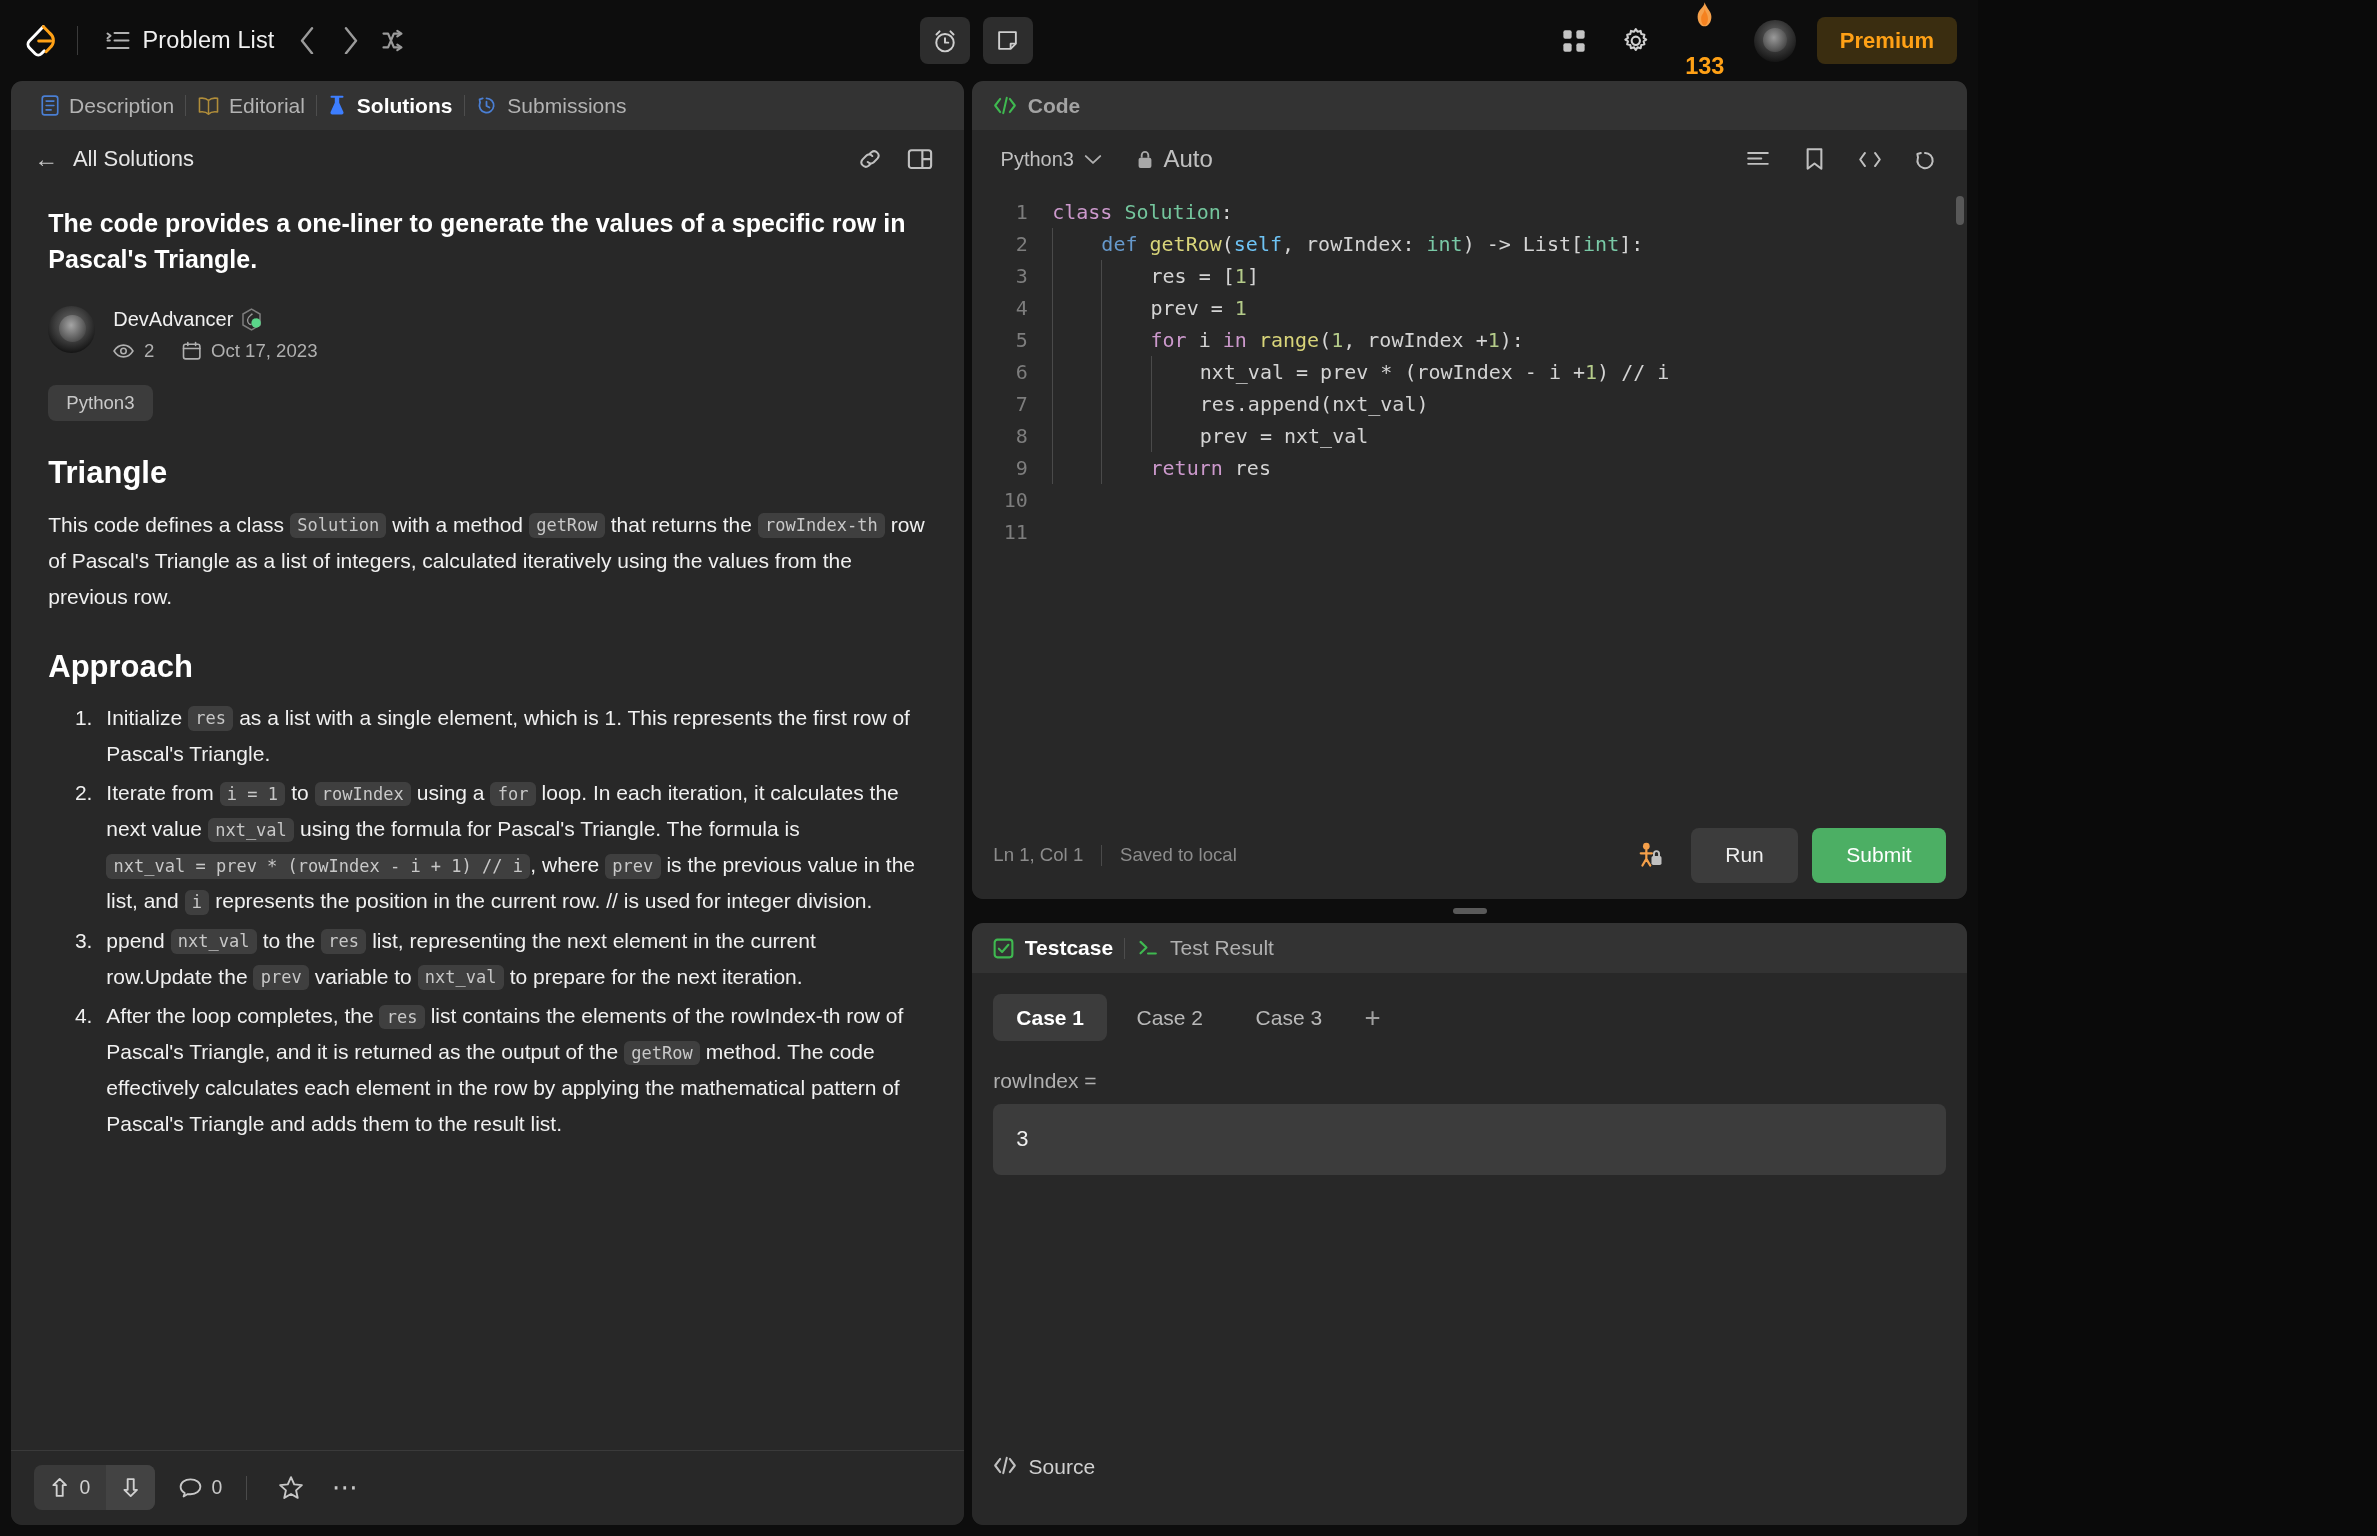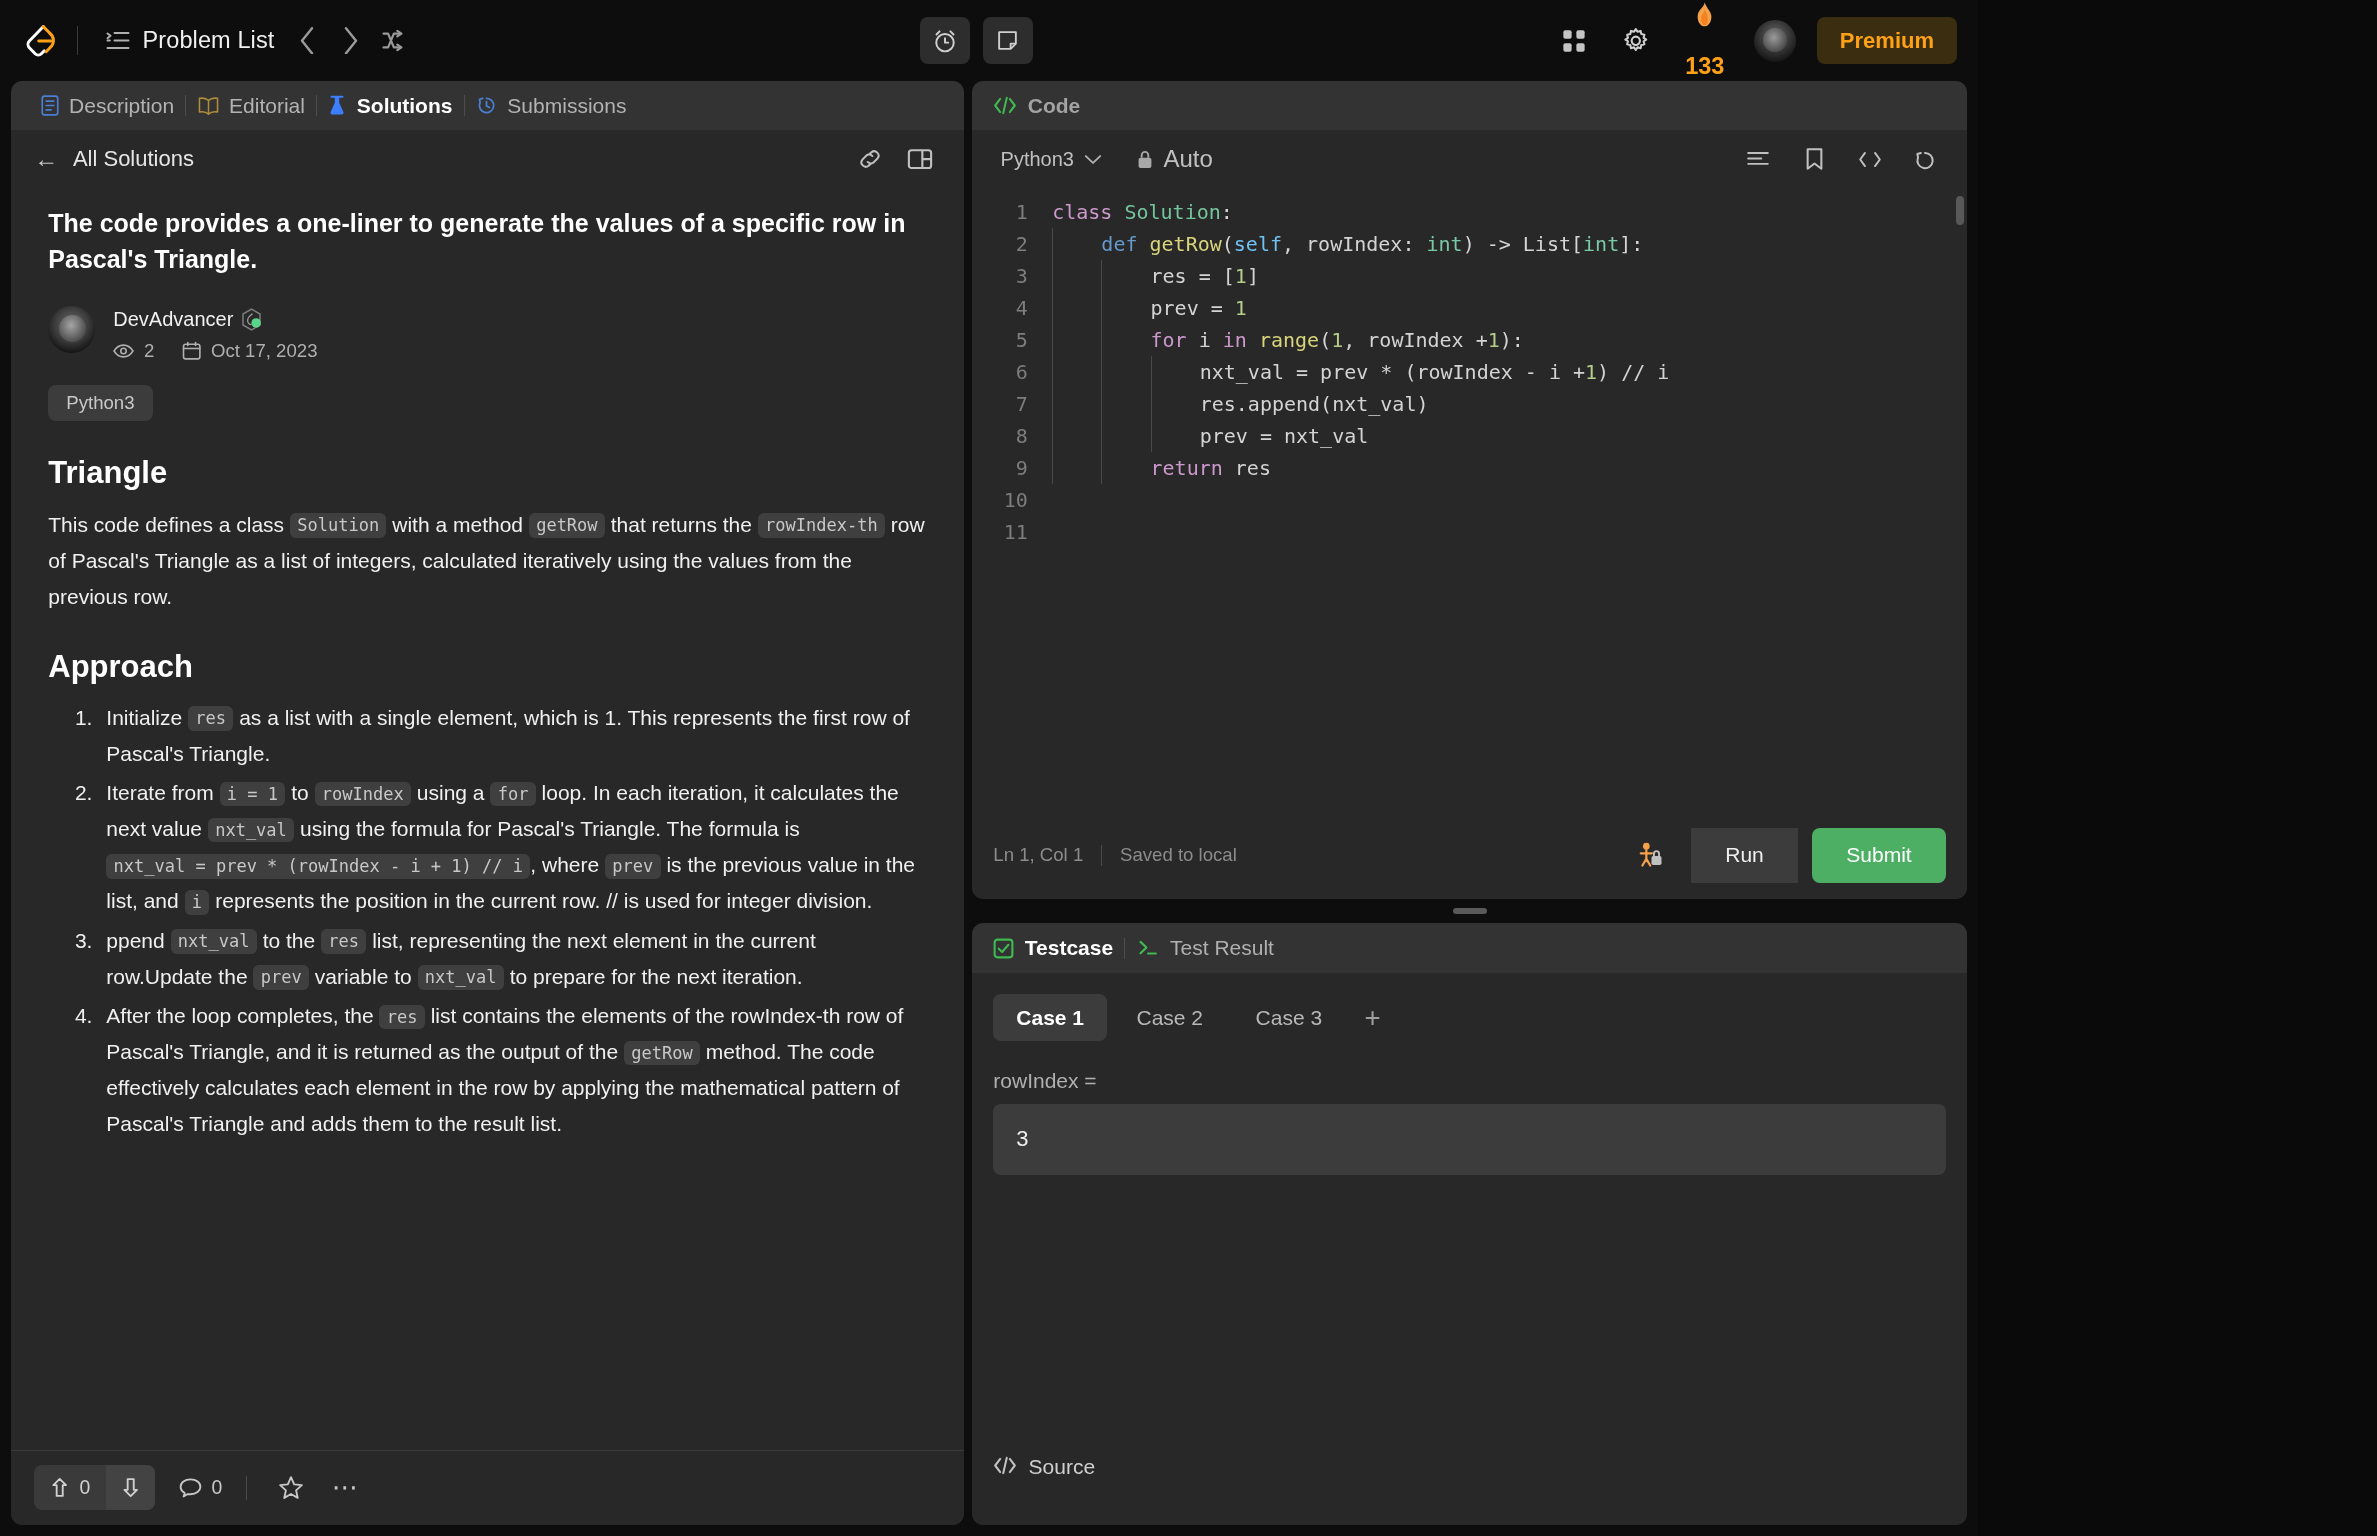--- a/index.html
+++ b/index.html
@@ -148,21 +148,21 @@
   .k-type { color: #79c9a6; }        
   .k-num { color: #b5cc8a; }         
   .k-plain { color: #d4d4d4; }
 
   .editor-footer { flex: 0 0 88px; height: 88px; display: flex; align-items: center; padding: 0 21px; background: #282828; border-radius: 0 0 11.3px 11.3px; }
   .status-text { color: #8c8c8c; font-size: 18.6px; }
   .status-sep { width: 0.8px; height: 21px; background: #4a4a4a; margin: 0 18px; }
   .ef-spacer { flex: 1; }
   .debug-icon { width: 44px; height: 44px; display: flex; align-items: center; justify-content: center; cursor: pointer; margin-right: 18px; }
   .btn-run {
-    height: 55px; padding: 0 34px; border-radius: 0; background: #3c3c3c;
+    height: 55px; padding: 0 34px; border-radius: 8px; background: #3c3c3c;
     color: #f0f0f0; font-size: 21px; border: none; cursor: pointer;
     font-family: "Liberation Sans", sans-serif;
   }
   .btn-submit {
     height: 55px; padding: 0 34px; border-radius: 8px; background: #4caf64;
     color: #ffffff; font-size: 21px; border: none; cursor: pointer; margin-left: 14.6px;
     font-family: "Liberation Sans", sans-serif;
   }
   .drag-handle { height: 8px; display: flex; align-items: center; justify-content: center; }
   .drag-handle i { display: block; width: 34px; height: 5.7px; border-radius: 3.2px; background: #5a5a5a; }

